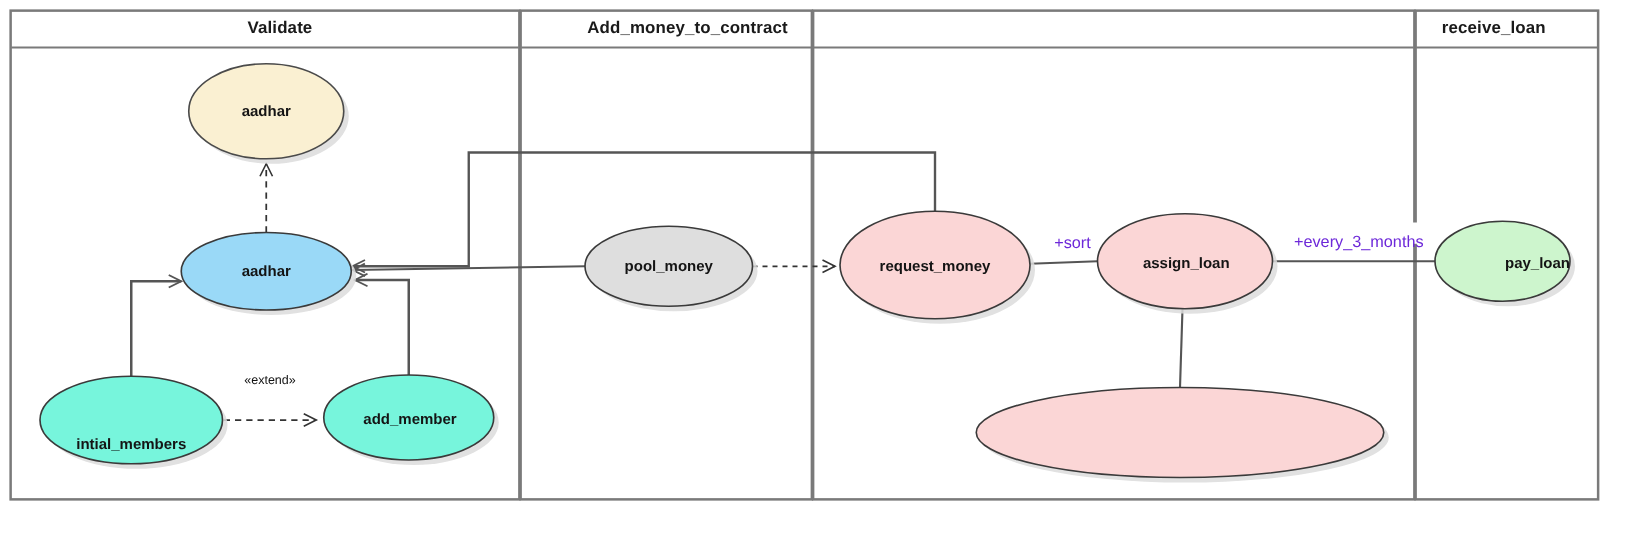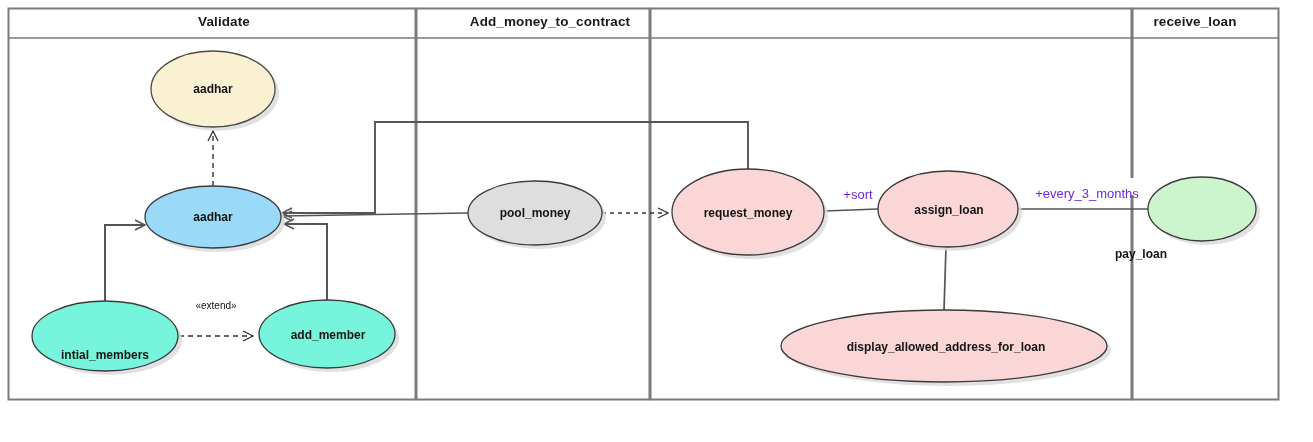--- a/index.html
+++ b/index.html
@@ -158,20 +158,19 @@
   <div class="pkg-title" style="left:416px; top:14px; width:268px;">Add_money_to_contract</div>
   <div class="pkg-title" style="left:1132px; top:14px; width:126px;">receive_loan</div>
 
   <div class="node-label" style="left:213px; top:89px;">aadhar</div>
   <div class="node-label" style="left:213px; top:217px;">aadhar</div>
   <div class="node-label" style="left:105px; top:355px;">intial_members</div>
   <div class="node-label" style="left:328px; top:335px;">add_member</div>
   <div class="node-label" style="left:535px; top:213px;">pool_money</div>
   <div class="node-label" style="left:748px; top:213px;">request_money</div>
   <div class="node-label" style="left:949px; top:210px;">assign_loan</div>
-  <div class="node-label" style="left:946px; top:347px;">display_allowed_address_for_loan</div>
-  <div class="node-label" style="left:1141px; top:210px;margin-top:44px;">pay_loan</div>
+  <div class="node-label" style="left:1230px; top:210px;">pay_loan</div>
 
   <div class="stereo-label" style="left:216px; top:305px;">«extend»</div>
   <div class="edge-label" style="left:858px; top:194px;">+sort</div>
   <div class="edge-label" style="left:1087px; top:193px;text-align:right;">+every_3_months</div>
 
 </div>
 
 </body></html>

